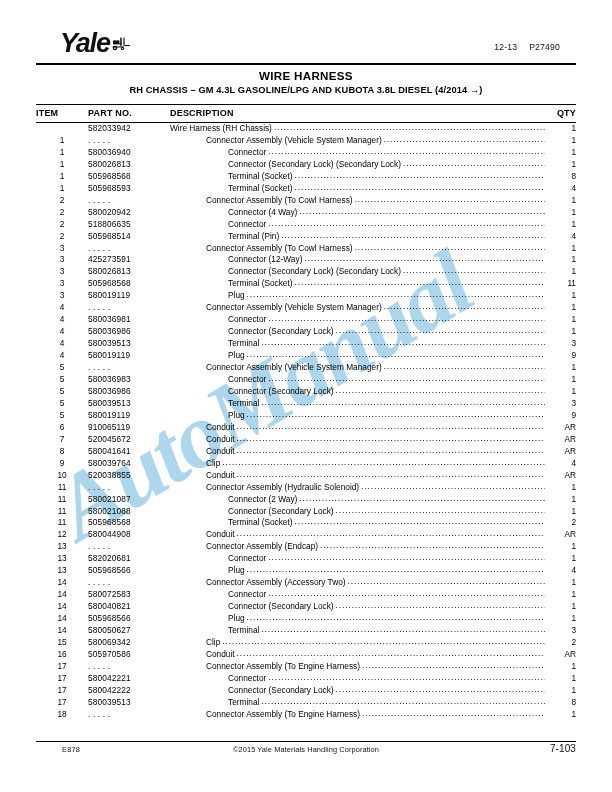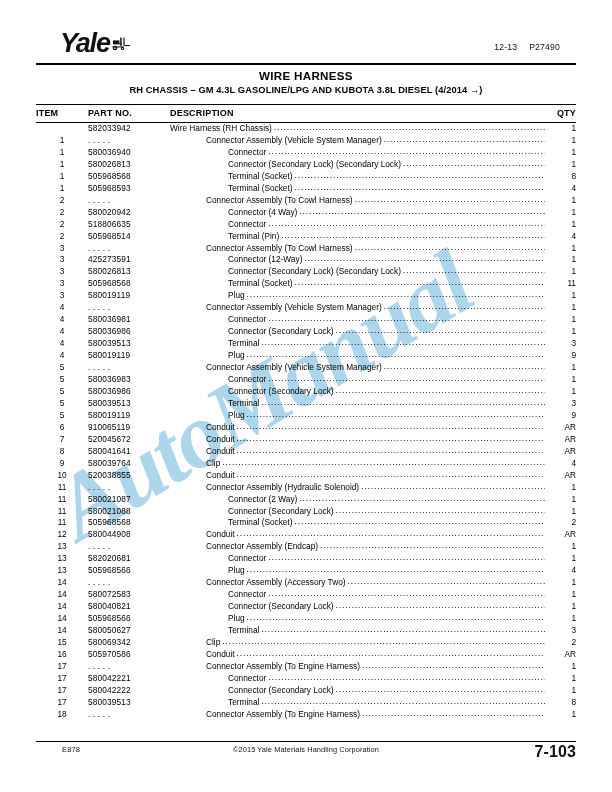--- a/index.html
+++ b/index.html
@@ -201,21 +201,21 @@
     font-size: 7.4px;
     color: #111;
   }
   .footer .f-left { position: absolute; left: 2px; top: 0; letter-spacing: 0.2px; padding-left: 24px; }
   .footer .f-center {
     position: absolute; left: 0; right: 0; top: 0;
     text-align: center; letter-spacing: 0.1px;
   }
   .footer .f-right {
     position: absolute; right: 0px; top: -2px;
-    font-size: 16px; font-weight: bold; letter-spacing: 0.1px;
+    font-size: 10px; font-weight: normal; letter-spacing: 0.1px;
   }
 </style>
 </head>
 <body>
 
 <div id="page">
 
   <div id="watermark">
     <div class="wm-text">AutoManual</div>
   </div>

